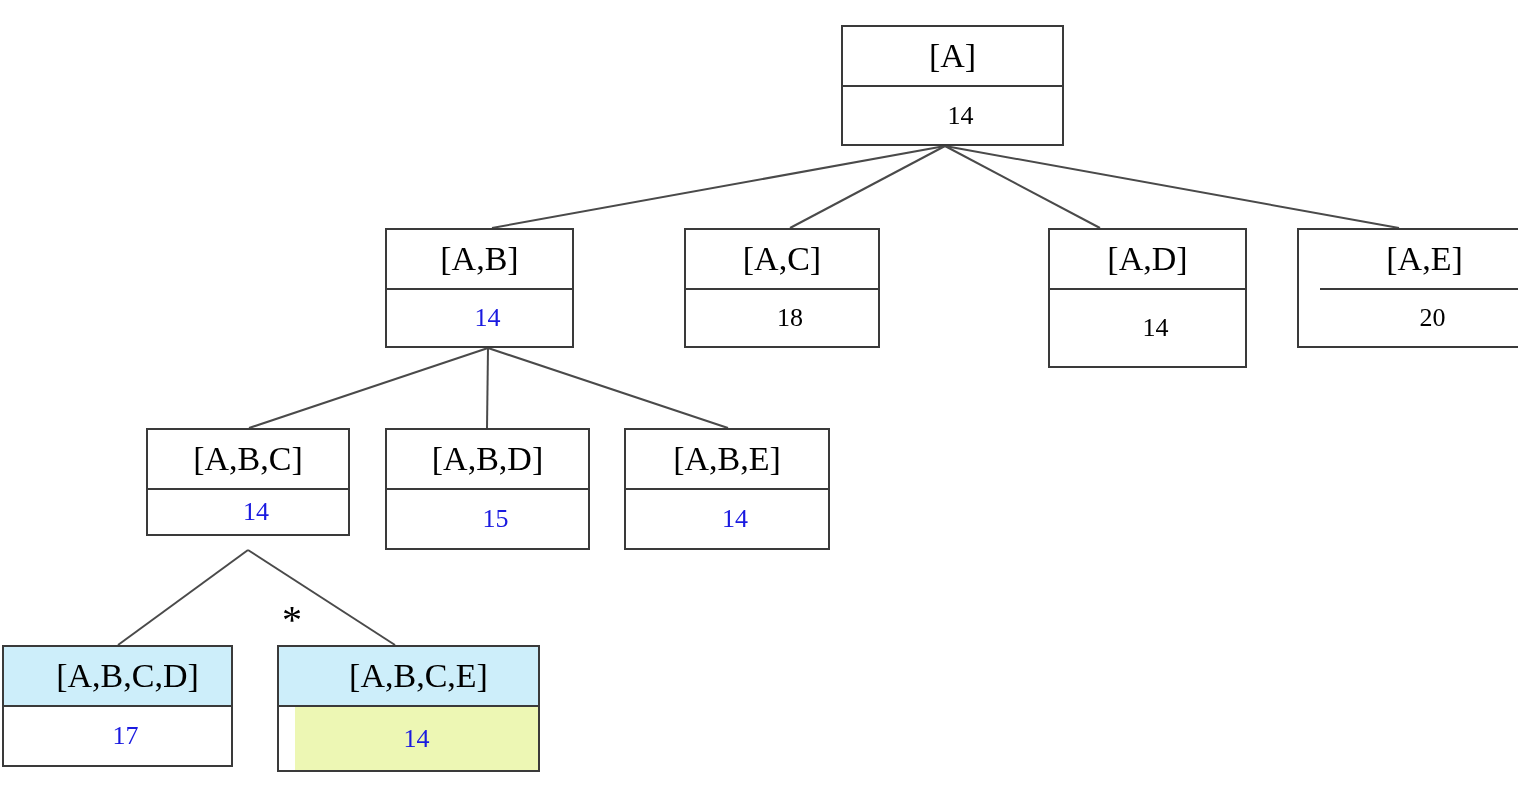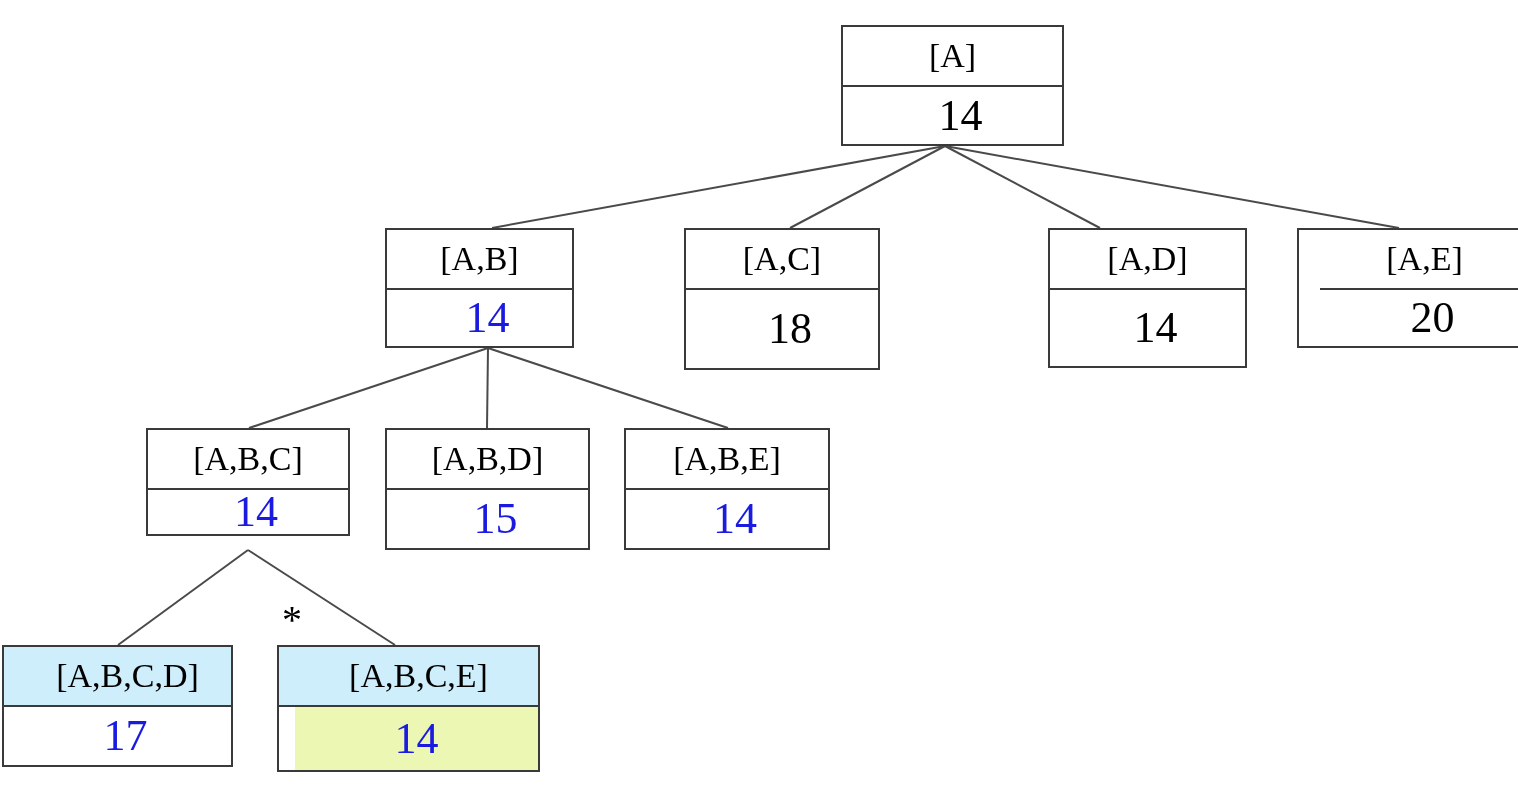--- a/index.html
+++ b/index.html
@@ -42,21 +42,21 @@
     border-bottom: 2px solid #3a3a3a;
     background: transparent;
     white-space: nowrap;
     letter-spacing: 0px;
   }
   .node-value {
     flex: 1 1 auto;
     display: flex;
     align-items: center;
     justify-content: center;
-    font-size: 44px;
+    font-size: 26px;
     line-height: 1;
     color: #000000;
     background: transparent;
     white-space: nowrap;
     margin-left: 16px;
   }
   .val-blue { color: #1a1ae0; }
   .hl-blue  { background: #cdeefa; padding-left: 20px; }
   .hl-yellow{ background: #edf7b4; }
   .marker {
@@ -85,21 +85,21 @@
     </svg>
   <div id="node-layer">
       <div class="node" style="left: 841px; top: 25px; width: 223px; height: 121px;">
         <div class="node-label">[A]</div>
         <div class="node-value">14</div>
       </div>
       <div class="node" style="left: 385px; top: 228px; width: 189px; height: 120px;">
         <div class="node-label">[A,B]</div>
         <div class="node-value val-blue">14</div>
       </div>
-      <div class="node" style="left: 684px; top: 228px; width: 196px; height: 142px;">
+      <div class="node" style="left: 684px; top: 228px; width: 196px; height: 120px;">
         <div class="node-label">[A,C]</div>
         <div class="node-value">18</div>
       </div>
       <div class="node" style="left: 1048px; top: 228px; width: 199px; height: 140px;">
         <div class="node-label">[A,D]</div>
         <div class="node-value">14</div>
       </div>
       <div class="node" style="left: 1297px; top: 228px; width: 234px; height: 120px; padding-left: 21px;">
         <div class="node-label">[A,E]</div>
         <div class="node-value">20</div>

